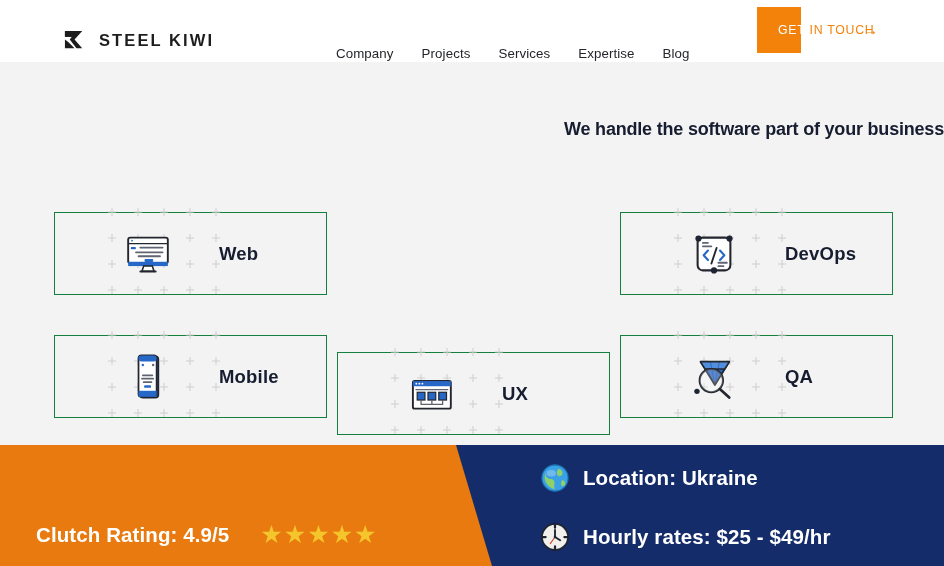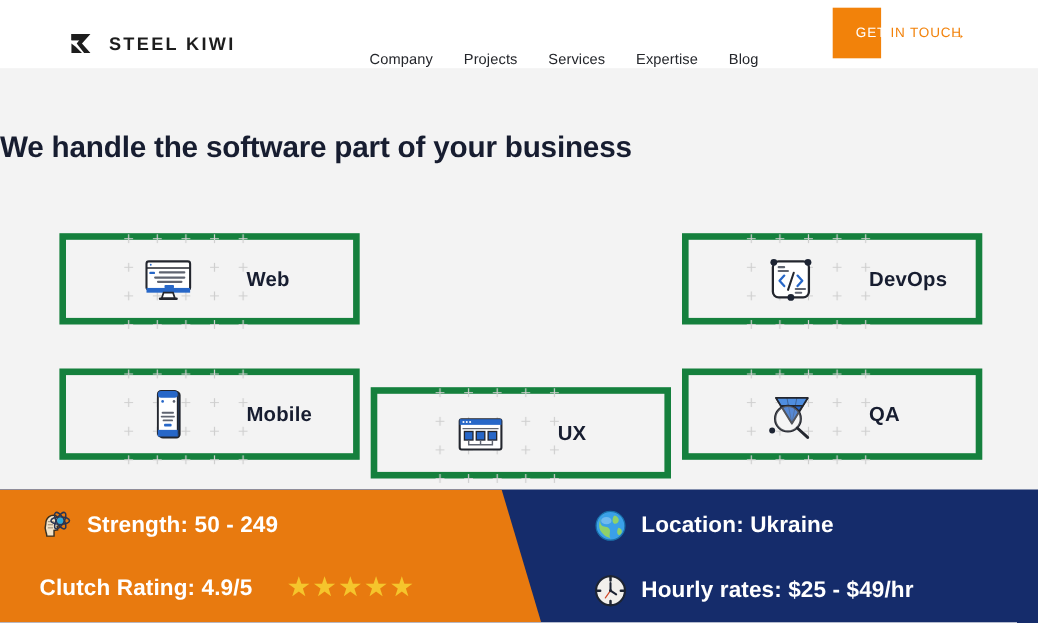--- a/index.html
+++ b/index.html
@@ -56,33 +56,33 @@
     font-size:14px; color:#f2820a; line-height:16px;
   }
 
   
   .main {
     position:absolute; top:62px; left:0; width:944px; height:383px;
     background:#f3f3f3;
   }
   .headline {
     position:absolute; top:57px; left:0; width:944px;
-    text-align:left;
-    font-size:27px; font-weight:700; color:#171d30;
+    text-align:right;
+    font-size:18px; font-weight:700; color:#171d30;
     letter-spacing:-.2px;
   }
 
   .grid {
     position:absolute; left:54px; top:150px;
     width:838px; height:204px;
   }
   .card {
     position:absolute;
     width:273px; height:83px;
-    border:6px solid #15803d;
+    border:1px solid #15803d;
     background:#f3f3f3;
     display:flex; align-items:center;
     overflow:visible;
   }
   .dotfield{
     position:absolute; left:44px; top:-14px;
     width:128px; height:112px;
     pointer-events:none;
   }
   .card-icon {
@@ -303,31 +303,20 @@
         <div class="card-label">QA</div>
       </div>
 
     </div>
   </div>
 
   <div class="footer">
     <div class="footer-orange"></div>
   </div>
 
-  <div class="stat s-strength">
-    <svg class="stat-icon" viewBox="0 0 32 32">
-      <path d="M6 14 C6 8 11 5 15 6 C18 7 19 10 18 13 L19 16 L17 16.5 L17.5 20 L14 20.5 L14 26 L7 26 C7 22 4 20 6 14 Z" fill="#f2e3c8" stroke="#3a3020" stroke-width="1.4"></path>
-      <path d="M8 12 H14 M8 15 H13 M8 18 H13" stroke="#3a3020" stroke-width=".8" opacity=".6"></path>
-      <ellipse cx="20" cy="11" rx="9" ry="3.6" fill="none" stroke="#2a3550" stroke-width="1.5"></ellipse>
-      <ellipse cx="20" cy="11" rx="9" ry="3.6" fill="none" stroke="#2a3550" stroke-width="1.5" transform="rotate(60 20 11)"></ellipse>
-      <ellipse cx="20" cy="11" rx="9" ry="3.6" fill="none" stroke="#2a3550" stroke-width="1.5" transform="rotate(-60 20 11)"></ellipse>
-      <circle cx="20" cy="11" r="3" fill="#2fa8d8"></circle>
-    </svg>
-    <span class="stat-text">Strength: 50 - 249</span>
-  </div>
 
   <div class="stat s-clutch">
     <span class="stat-text">Clutch Rating: 4.9/5</span>
     <span class="stars">
       <span class="star">★</span>
       <span class="star">★</span>
       <span class="star">★</span>
       <span class="star">★</span>
       <span class="star">★</span>
     </span>

